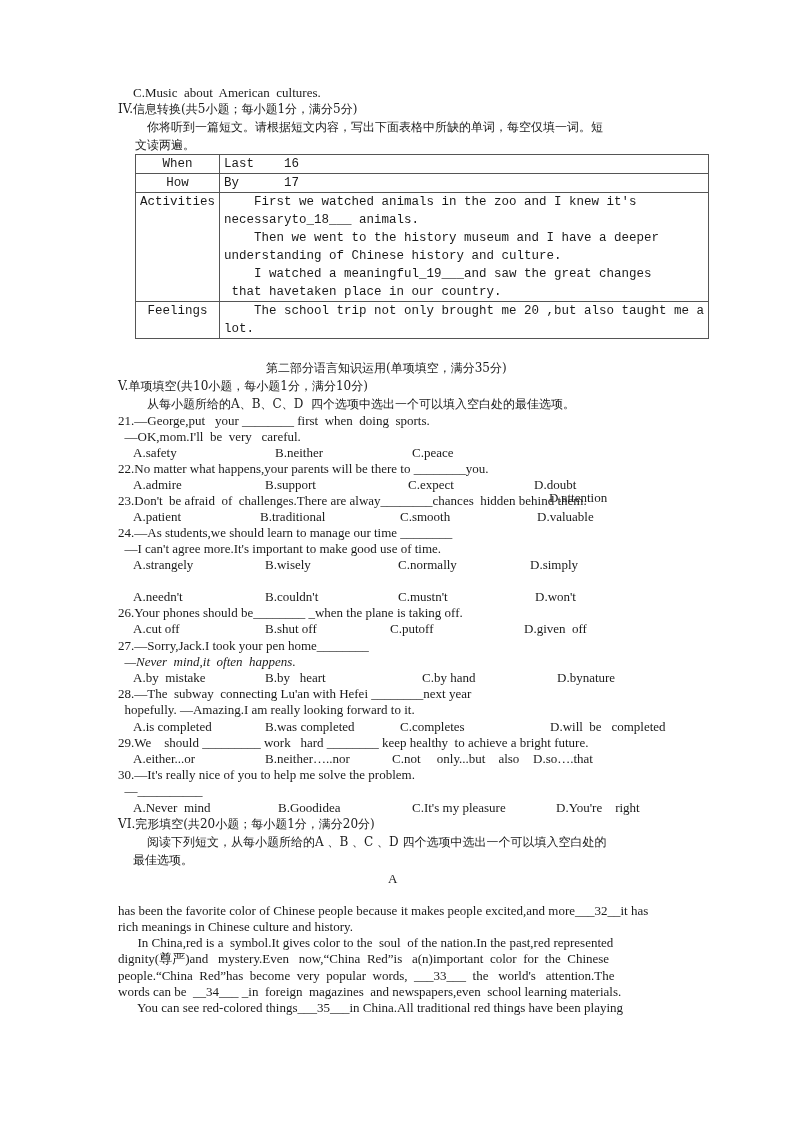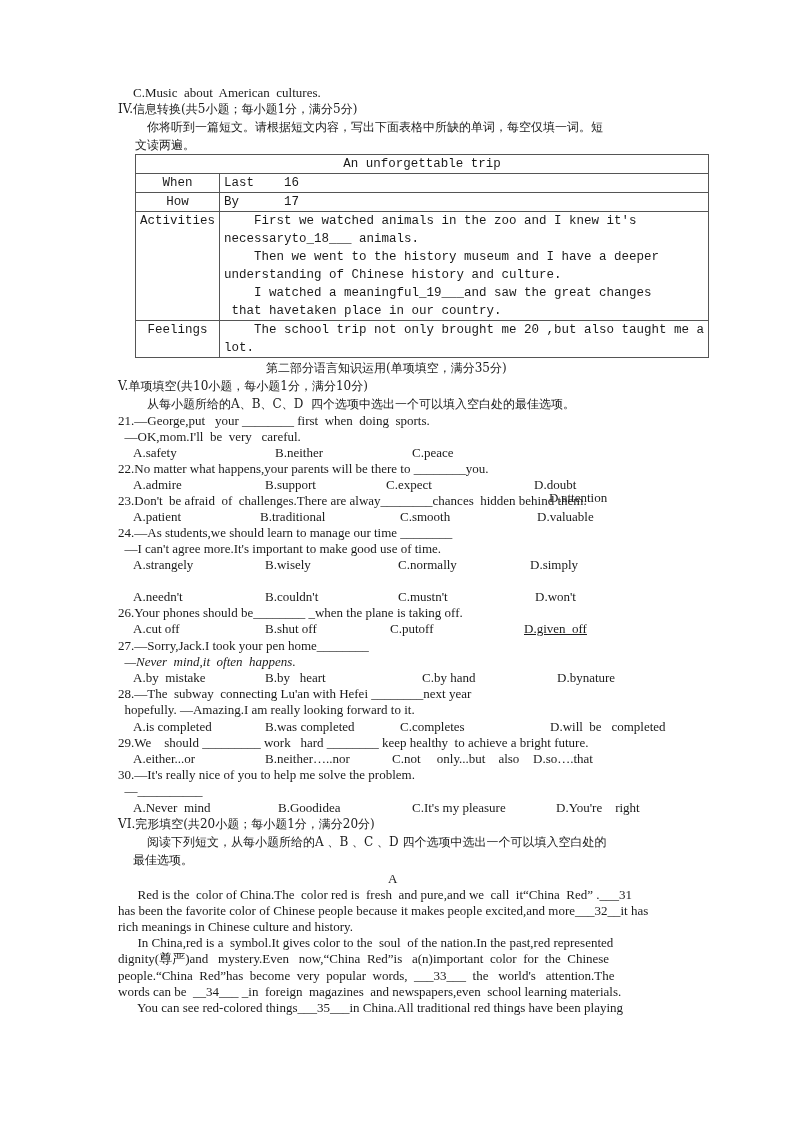--- a/index.html
+++ b/index.html
@@ -19,23 +19,20 @@
 <div class="page">
 
   <div class="ln" style="left:133px; top:85px;">C.Music  about  American  cultures.</div>
 
   <div class="ln cn" style="left:118px; top:101px;">IV.信息转换(共5小题；每小题1分，满分5分)</div>
   <div class="ln cn" style="left:147px; top:119px;">你将听到一篇短文。请根据短文内容，写出下面表格中所缺的单词，每空仅填一词。短</div>
   <div class="ln cn" style="left:135px; top:137px;">文读两遍。</div>
 
   <table class="info">
     <tbody>
-        <tr>
-      <td colspan="2" style="text-align:center;">An unforgettable trip</td>
-    </tr>
     <tr>
       <td class="lbl">When</td>
       <td style="white-space:pre;">Last    16</td>
     </tr>
     <tr>
       <td class="lbl">How</td>
       <td style="white-space:pre;">By      17</td>
     </tr>
     <tr>
       <td class="lbl left">Activities</td>
@@ -65,21 +62,21 @@
   <div class="ln" style="left:118px; top:413px;">21.—George,put   your ________ first  when  doing  sports.</div>
   <div class="ln" style="left:118px; top:429px;">  —OK,mom.I'll  be  very   careful.</div>
   <div class="opt" style="left:133px; top:445px;">A.safety</div>
   <div class="opt" style="left:275px; top:445px;">B.neither</div>
   <div class="opt" style="left:412px; top:445px;">C.peace</div>
   <div class="opt" style="left:549px; top:445px;margin-top:45px;">D.attention</div>
 
   <div class="ln" style="left:118px; top:461px;">22.No matter what happens,your parents will be there to ________you.</div>
   <div class="opt" style="left:133px; top:477px;">A.admire</div>
   <div class="opt" style="left:265px; top:477px;">B.support</div>
-  <div class="opt" style="left:386px; top:477px;">C.expect</div>
+  <div class="opt" style="left:408px; top:477px;">C.expect</div>
   <div class="opt" style="left:534px; top:477px;">D.doubt</div>
 
   <div class="ln" style="left:118px; top:493px;">23.Don't  be afraid  of  challenges.There are alway________chances  hidden behind them.</div>
   <div class="opt" style="left:133px; top:509px;">A.patient</div>
   <div class="opt" style="left:260px; top:509px;">B.traditional</div>
   <div class="opt" style="left:400px; top:509px;">C.smooth</div>
   <div class="opt" style="left:537px; top:509px;">D.valuable</div>
 
   <div class="ln" style="left:118px; top:525px;">24.—As students,we should learn to manage our time ________</div>
   <div class="ln" style="left:118px; top:541px;">  —I can't agree more.It's important to make good use of time.</div>
@@ -90,21 +87,21 @@
 
   <div class="opt" style="left:133px; top:589px;">A.needn't</div>
   <div class="opt" style="left:265px; top:589px;">B.couldn't</div>
   <div class="opt" style="left:398px; top:589px;">C.mustn't</div>
   <div class="opt" style="left:535px; top:589px;">D.won't</div>
 
   <div class="ln" style="left:118px; top:605px;">26.Your phones should be________ _when the plane is taking off.</div>
   <div class="opt" style="left:133px; top:621px;">A.cut off</div>
   <div class="opt" style="left:265px; top:621px;">B.shut off</div>
   <div class="opt" style="left:390px; top:621px;">C.putoff</div>
-  <div class="opt" style="left:524px; top:621px;text-decoration:underline;">D.given  off</div>
+  <div class="opt" style="left:524px; top:621px;">D.given  off</div>
 
   <div class="ln" style="left:118px; top:638px;">27.—Sorry,Jack.I took your pen home________</div>
   <div class="ln" style="left:118px; top:654px;font-style:italic;">  —Never  mind,it  often  happens.</div>
   <div class="opt" style="left:133px; top:670px;">A.by  mistake</div>
   <div class="opt" style="left:265px; top:670px;">B.by   heart</div>
   <div class="opt" style="left:422px; top:670px;">C.by hand</div>
   <div class="opt" style="left:557px; top:670px;">D.bynature</div>
 
   <div class="ln" style="left:118px; top:686px;">28.—The  subway  connecting Lu'an with Hefei ________next year</div>
   <div class="ln" style="left:118px; top:702px;">  hopefully. —Amazing.I am really looking forward to it.</div>
@@ -124,21 +121,20 @@
   <div class="opt" style="left:133px; top:800px;">A.Never  mind</div>
   <div class="opt" style="left:278px; top:800px;">B.Goodidea</div>
   <div class="opt" style="left:412px; top:800px;">C.It's my pleasure</div>
   <div class="opt" style="left:545px; top:800px;margin-left:11px;">D.You're    right</div>
 
   <div class="ln cn" style="left:118px; top:816px;">VI.完形填空(共20小题；每小题1分，满分20分)</div>
   <div class="ln cn" style="left:147px; top:834px;">阅读下列短文，从每小题所给的A 、B 、C 、D 四个选项中选出一个可以填入空白处的</div>
   <div class="ln cn" style="left:133px; top:852px;">最佳选项。</div>
   <div class="ln" style="left:388px; top:871px;">A</div>
 
-  <div class="ln" style="left:118px; top:887px;">      Red is the  color of China.The  color red is  fresh  and pure,and we  call  it“China  Red” .___31</div>
   <div class="ln" style="left:118px; top:903px;">has been the favorite color of Chinese people because it makes people excited,and more___32__it has</div>
   <div class="ln" style="left:118px; top:919px;">rich meanings in Chinese culture and history.</div>
   <div class="ln" style="left:118px; top:935px;">      In China,red is a  symbol.It gives color to the  soul  of the nation.In the past,red represented</div>
   <div class="ln" style="left:118px; top:951px;">dignity(尊严)and   mystery.Even   now,“China  Red”is   a(n)important  color  for  the  Chinese</div>
   <div class="ln" style="left:118px; top:968px;">people.“China  Red”has  become  very  popular  words,  ___33___  the   world's   attention.The</div>
   <div class="ln" style="left:118px; top:984px;">words can be  __34___ _in  foreign  magazines  and newspapers,even  school learning materials.</div>
   <div class="ln" style="left:118px; top:1000px;">      You can see red-colored things___35___in China.All traditional red things have been playing</div>
 
 </div>
 

